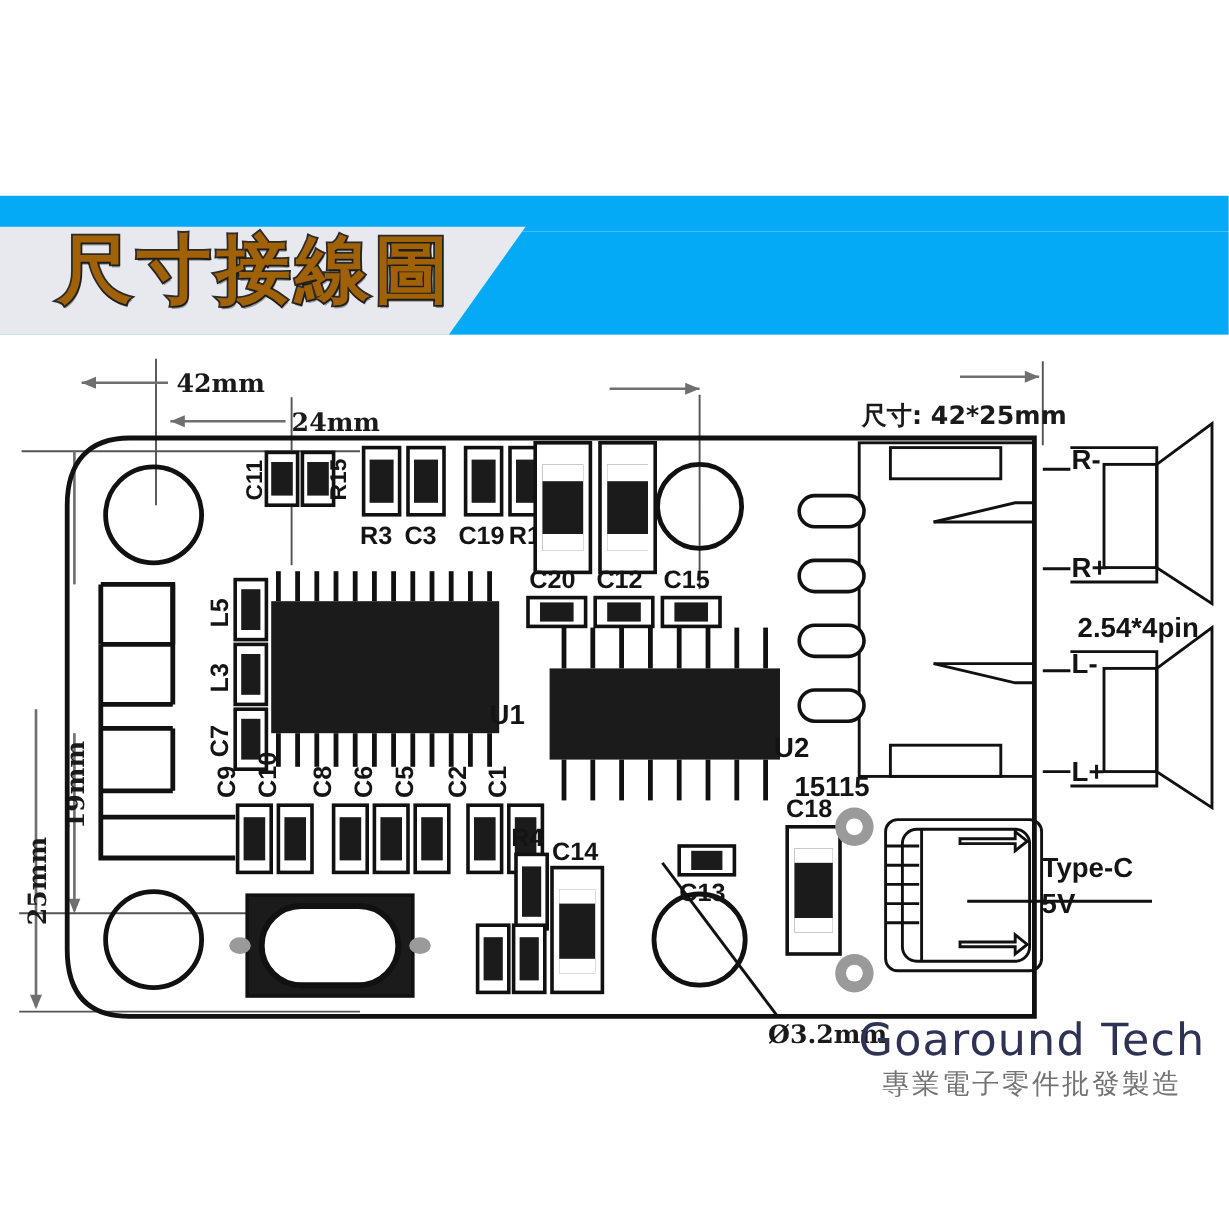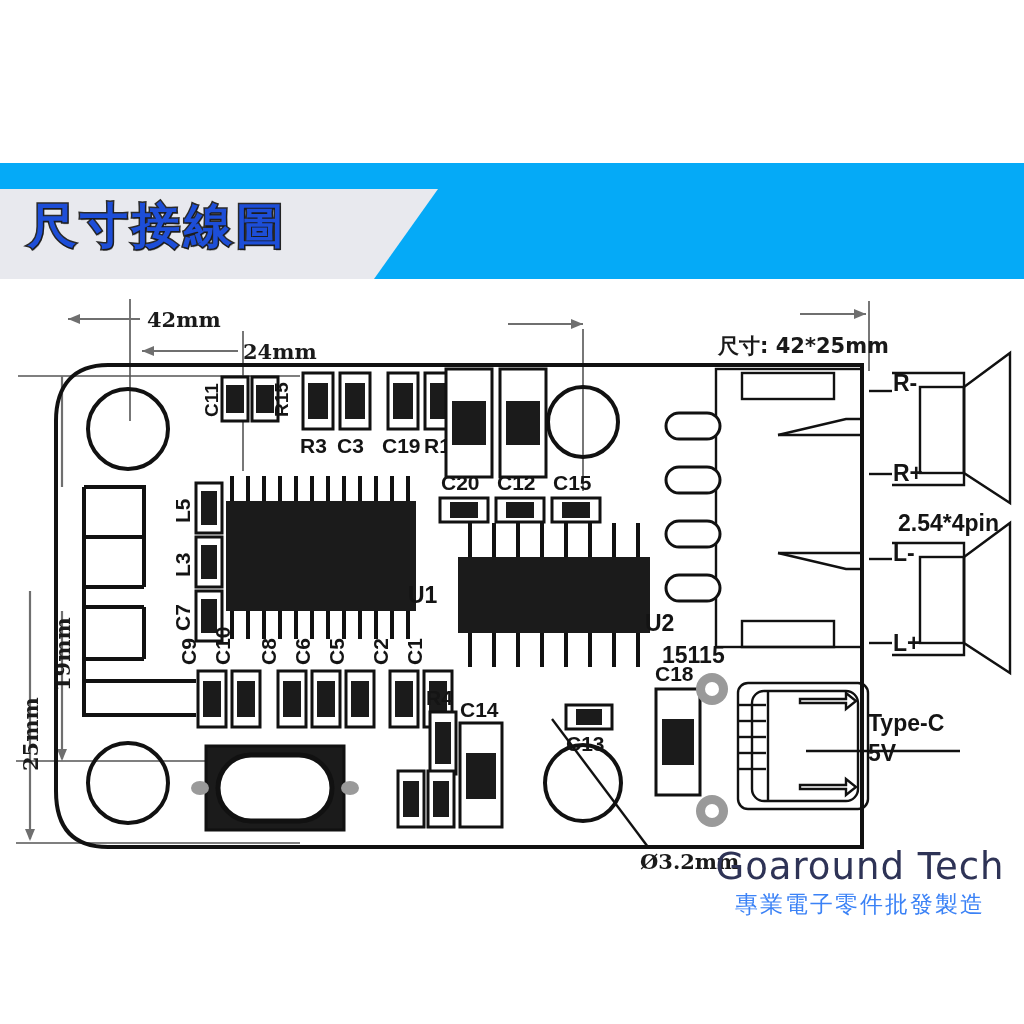--- a/index.html
+++ b/index.html
@@ -5,23 +5,23 @@
   html,body{margin:0;padding:0;background:#ffffff;}
   body{width:1024px;height:1024px;position:relative;overflow:hidden;
        font-family:"Liberation Sans","DejaVu Sans",sans-serif;}
 
   #stage{position:absolute;left:0;top:0;width:1024px;height:1024px;background:#fff;}
 
   
   #banner{position:absolute;left:0;top:163px;width:1024px;height:122px;}
   #banner svg{display:block;}
   #banner-title{
-    position:absolute;left:28px;top:22px;width:420px;height:80px;
-    font-size:48px;line-height:80px;font-weight:700;letter-spacing:4px;
-    color:#1d4ed8;
+    position:absolute;left:48px;top:22px;width:420px;height:80px;
+    font-size:62px;line-height:80px;font-weight:700;letter-spacing:4px;
+    color:#a16207;
     -webkit-text-stroke:3px #2b2b2b;
     paint-order:stroke fill;
     text-shadow:1px 2px 0 rgba(0,0,0,.35);
     font-family:"DejaVu Sans","Liberation Sans",sans-serif;
     white-space:nowrap;
   }
 
   
   #drawing{position:absolute;left:0;top:291px;width:1024px;height:600px;}
   #drawing svg{display:block;}
@@ -39,21 +39,21 @@
   .ctr{fill:none;stroke:#555;stroke-width:1.6;}
   .pad{fill:#fff;stroke:#111;stroke-width:3;}
   .blk{fill:#1b1b1b;}
   .wht{fill:#fff;}
   .gryhole{fill:#9a9a9a;}
 
   
   #brand{position:absolute;left:700px;top:845px;width:320px;text-align:center;}
   #brand .b1{font-size:37px;color:#2e3356;font-family:"DejaVu Sans","Liberation Sans",sans-serif;
              letter-spacing:1px;line-height:44px;white-space:nowrap;}
-  #brand .b2{font-size:23px;color:#3b82f6;font-family:"DejaVu Sans","Liberation Sans",sans-serif;
+  #brand .b2{font-size:23px;color:#737373;font-family:"DejaVu Sans","Liberation Sans",sans-serif;
              letter-spacing:2px;line-height:30px;white-space:nowrap;}
 </style>
 </head>
 <body>
 
 <div id="stage">
 
   <div id="banner">
     <svg width="1024" height="122" viewBox="0 0 1024 122">
       <rect x="0" y="0" width="1024" height="30" fill="#05aaf7"></rect>

